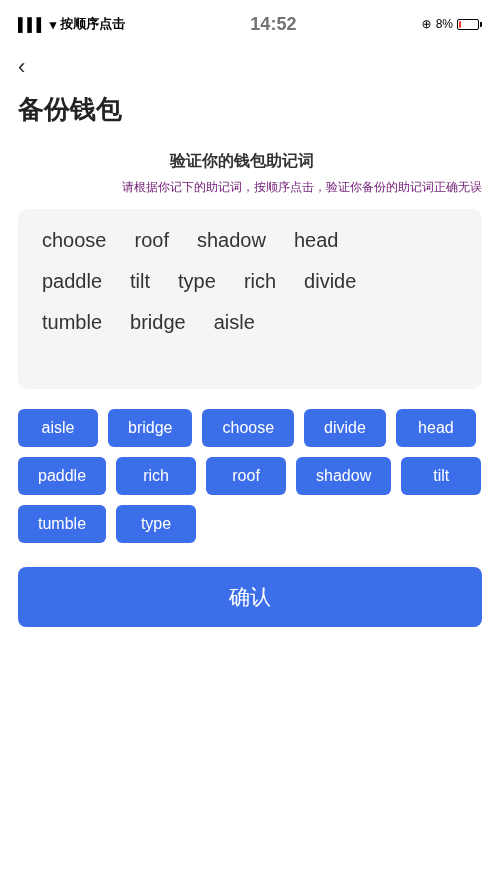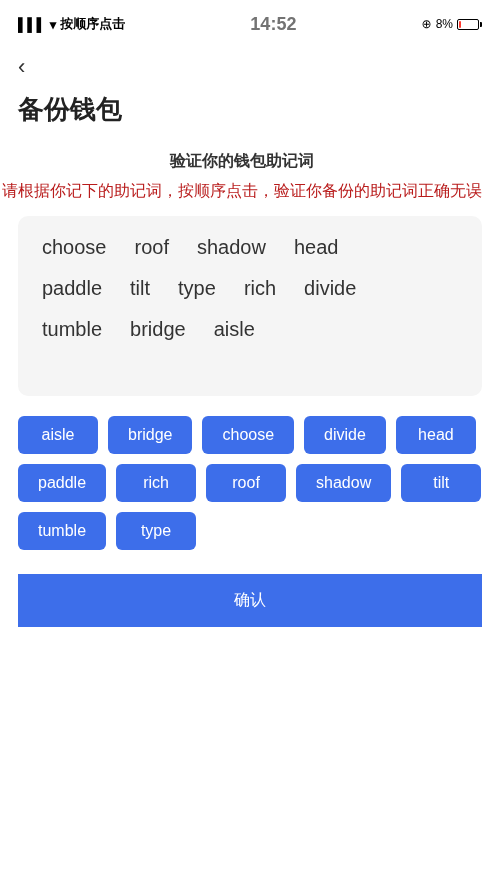--- a/index.html
+++ b/index.html
@@ -92,22 +92,22 @@
       text-align: center;
       margin: 24px 18px 8px 2px;
     }
     .section-header .main-title {
       font-size: 16px;
       font-weight: 600;
       color: #333;
       margin-bottom: 6px;
     }
     .section-header .sub-title {
-      font-size: 16px;
-      color: #b91c1c;
+      font-size: 12px;
+      color: #701a75;
       line-height: 1.6;
       text-align: right;
     }
 
     
     .word-box {
       margin: 12px 18px;
       background: #f5f5f5;
       border-radius: 10px;
       padding: 20px 24px;
@@ -151,23 +151,23 @@
 
     
     .confirm-area {
       margin: 24px 18px 0 18px;
     }
     .confirm-btn {
       width: 100%;
       background: #3d6eea;
       color: #fff;
       border: none;
-      border-radius: 0;
+      border-radius: 8px;
       padding: 16px;
-      font-size: 16px;
+      font-size: 21px;
       font-weight: 500;
       cursor: pointer;
       font-family: inherit;
     }
   </style>
 </head>
 <body>
 
 <div class="status-bar">
   <div class="status-left">

